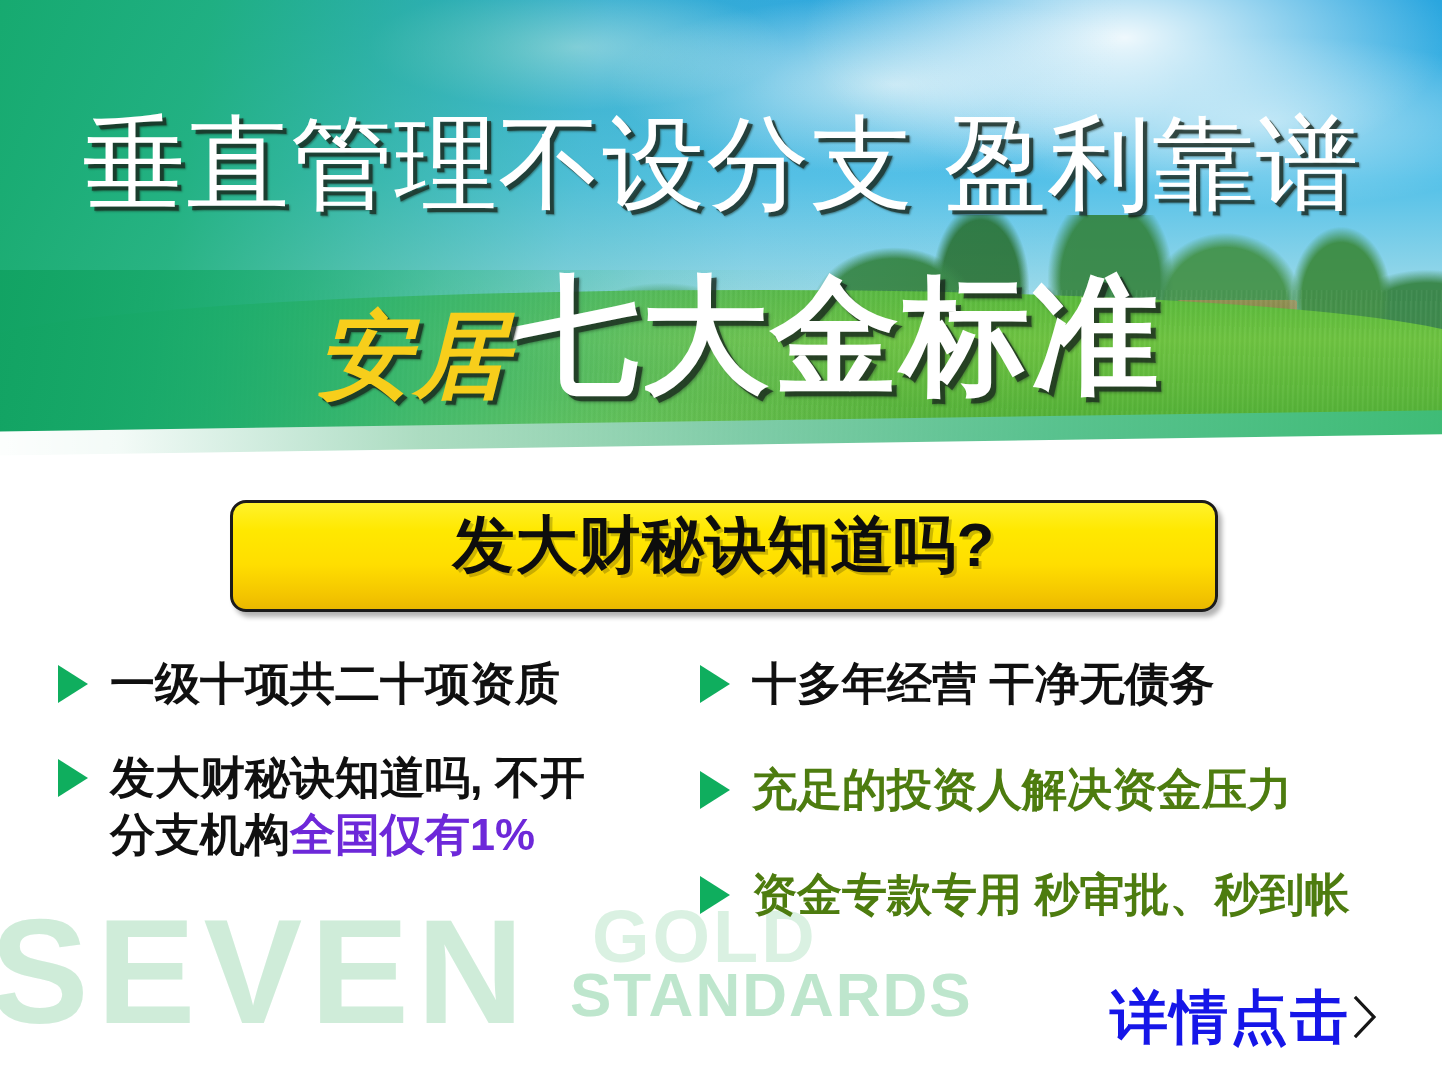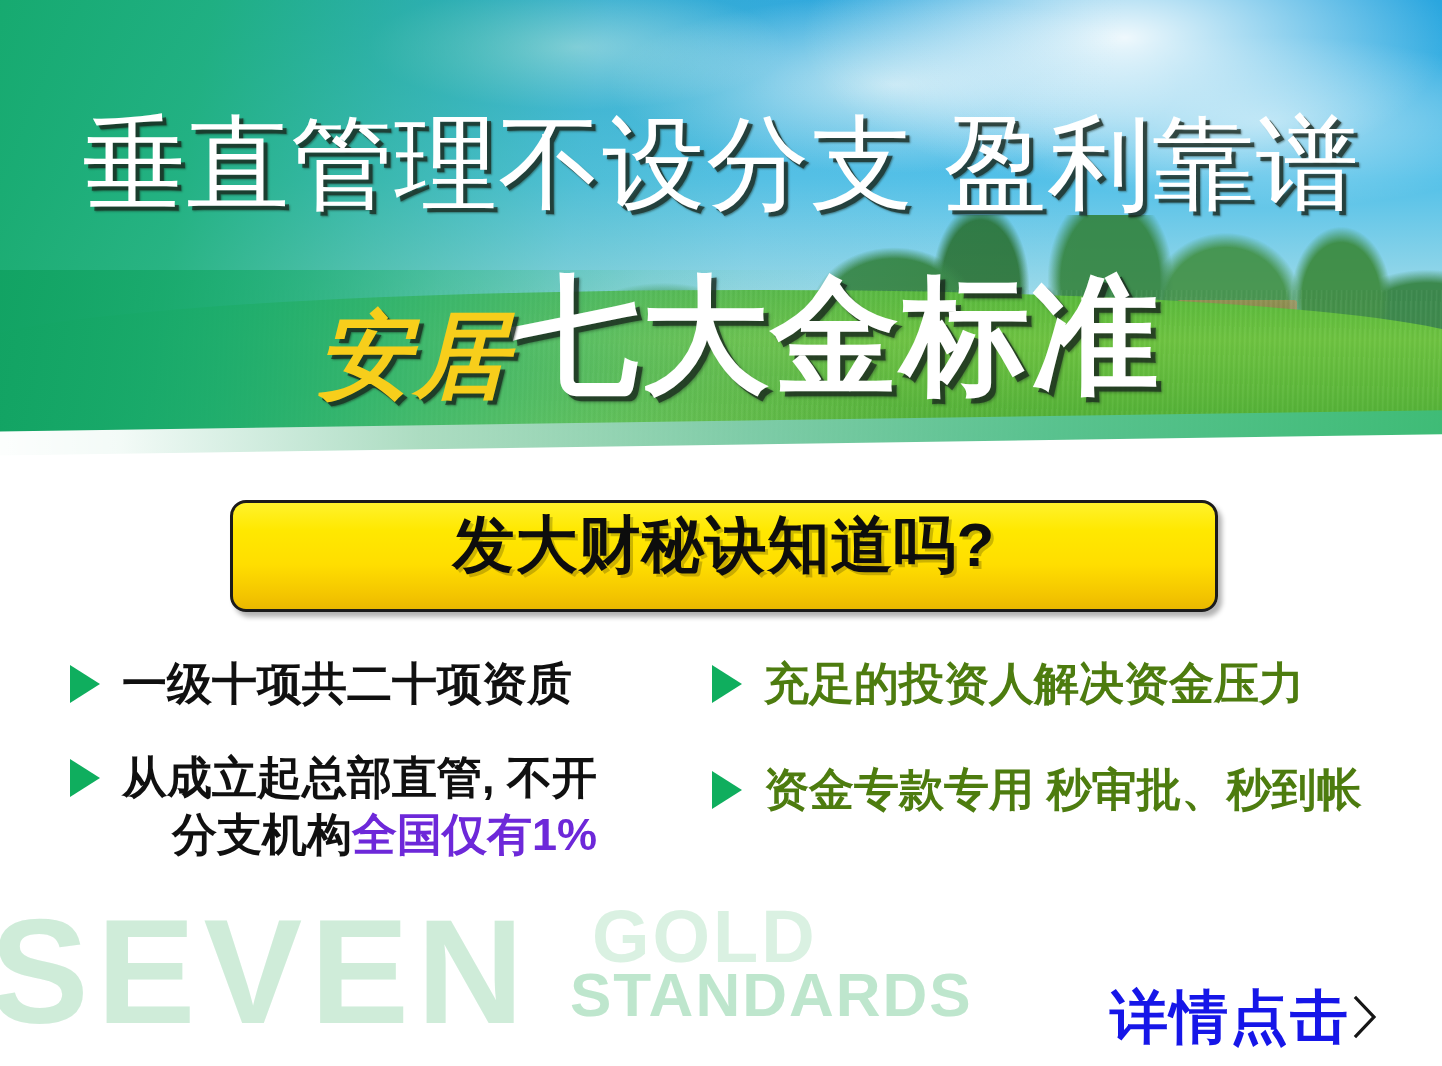--- a/index.html
+++ b/index.html
@@ -265,24 +265,23 @@
     letter-spacing: 2px;
     line-height: 1;
     color: #b7e4c8;
     opacity: 0.9;
     font-family: "Liberation Sans", "DejaVu Sans", sans-serif;
   }
 
   
   .features {
     position: absolute;
-    left: 12px; top: 655px;
+    left: 0; top: 655px;
     width: 1274px;
     height: 330px;
-    text-align: right;
   }
   .col-left  { position: absolute; left: 58px;  top: 0; width: 630px; }
   .col-right { position: absolute; left: 700px; top: 0; width: 742px; }
 
   .feat {
     display: flex;
     align-items: flex-start;
     margin-bottom: 28px;
   }
   .bullet {
@@ -372,30 +371,34 @@
     <div class="col-left">
 
       <div class="feat">
         <span class="bullet"></span>
         <span class="feat-text">一级十项共二十项资质</span>
       </div>
 
       <div class="feat">
         <span class="bullet"></span>
         <span class="feat-text">
-          <span>从成立起总部直管, 不开</span><br>
+          <span>发大财秘诀知道吗, 不开</span><br>
           <span>分支机构</span><span class="hl-green">全国仅有1%</span>
         </span>
       </div>
 
 
     </div>
 
     <div class="col-right">
 
+      <div class="feat">
+        <span class="bullet"></span>
+        <span class="feat-text">十多年经营  干净无债务</span>
+      </div>
 
       <div class="feat">
         <span class="bullet"></span>
         <span class="feat-text green">充足的投资人解决资金压力</span>
       </div>
 
       <div class="feat">
         <span class="bullet"></span>
         <span class="feat-text green">资金专款专用  秒审批、秒到帐</span>
       </div>

